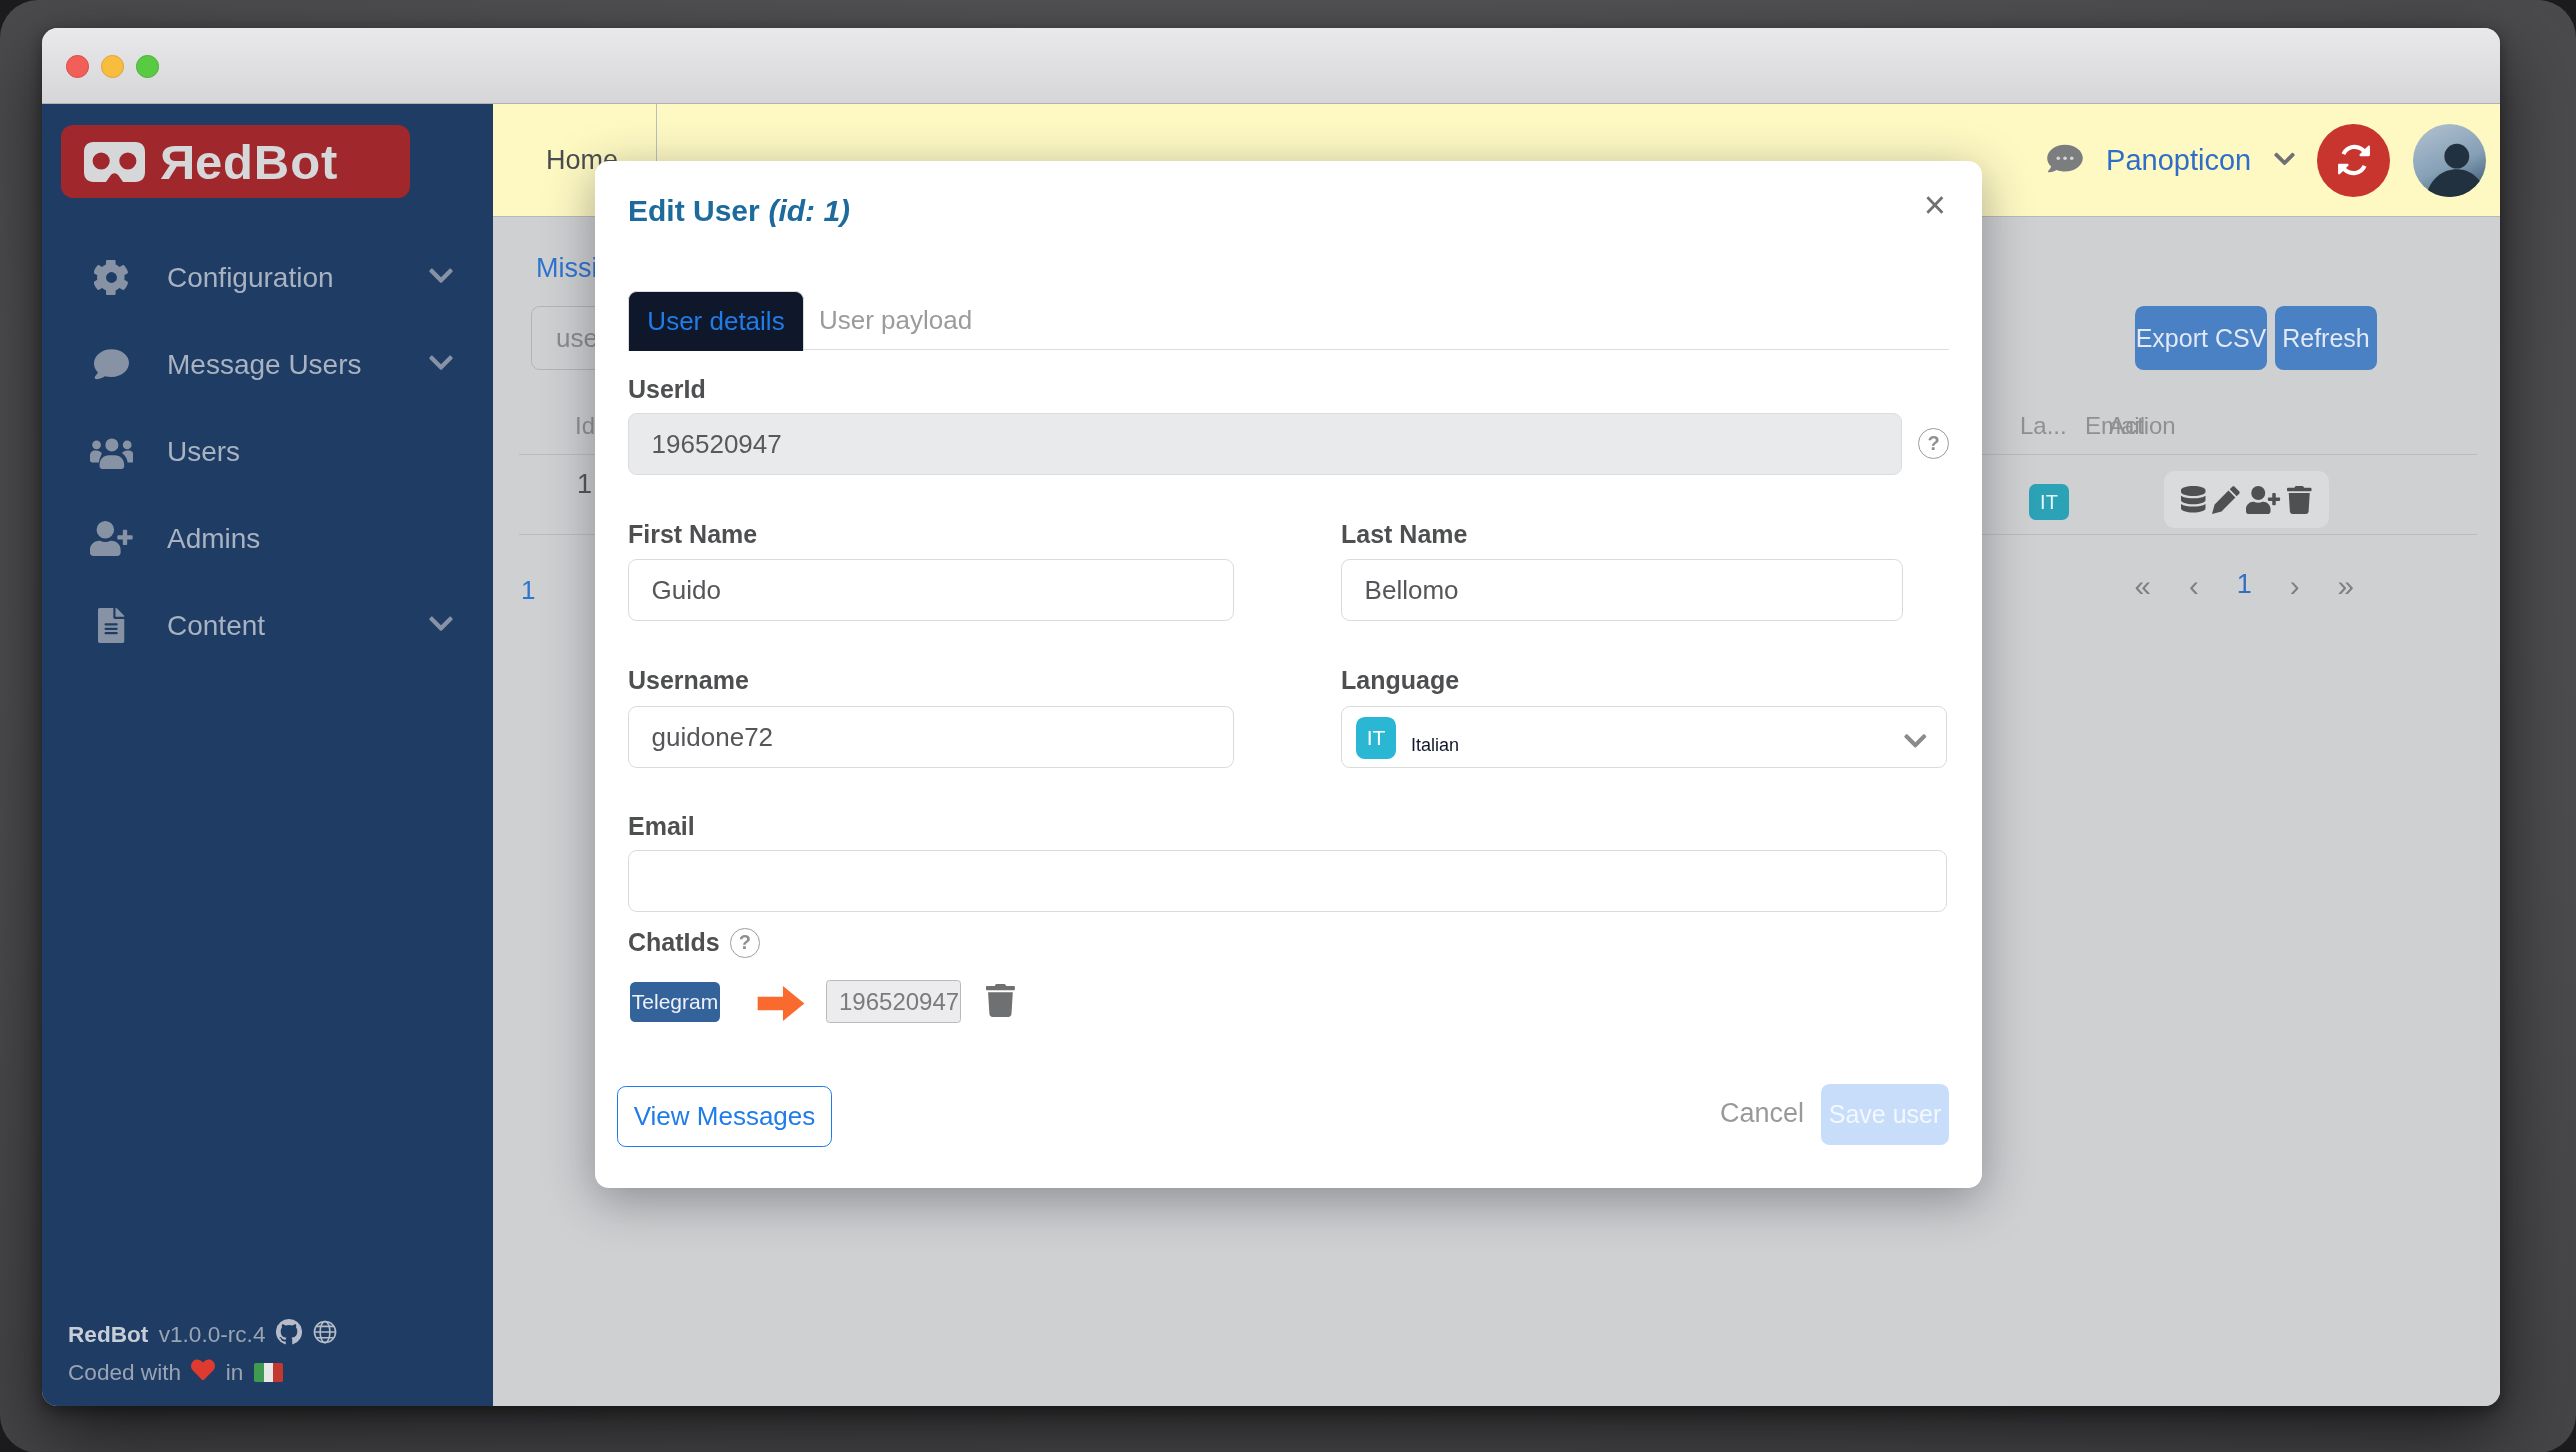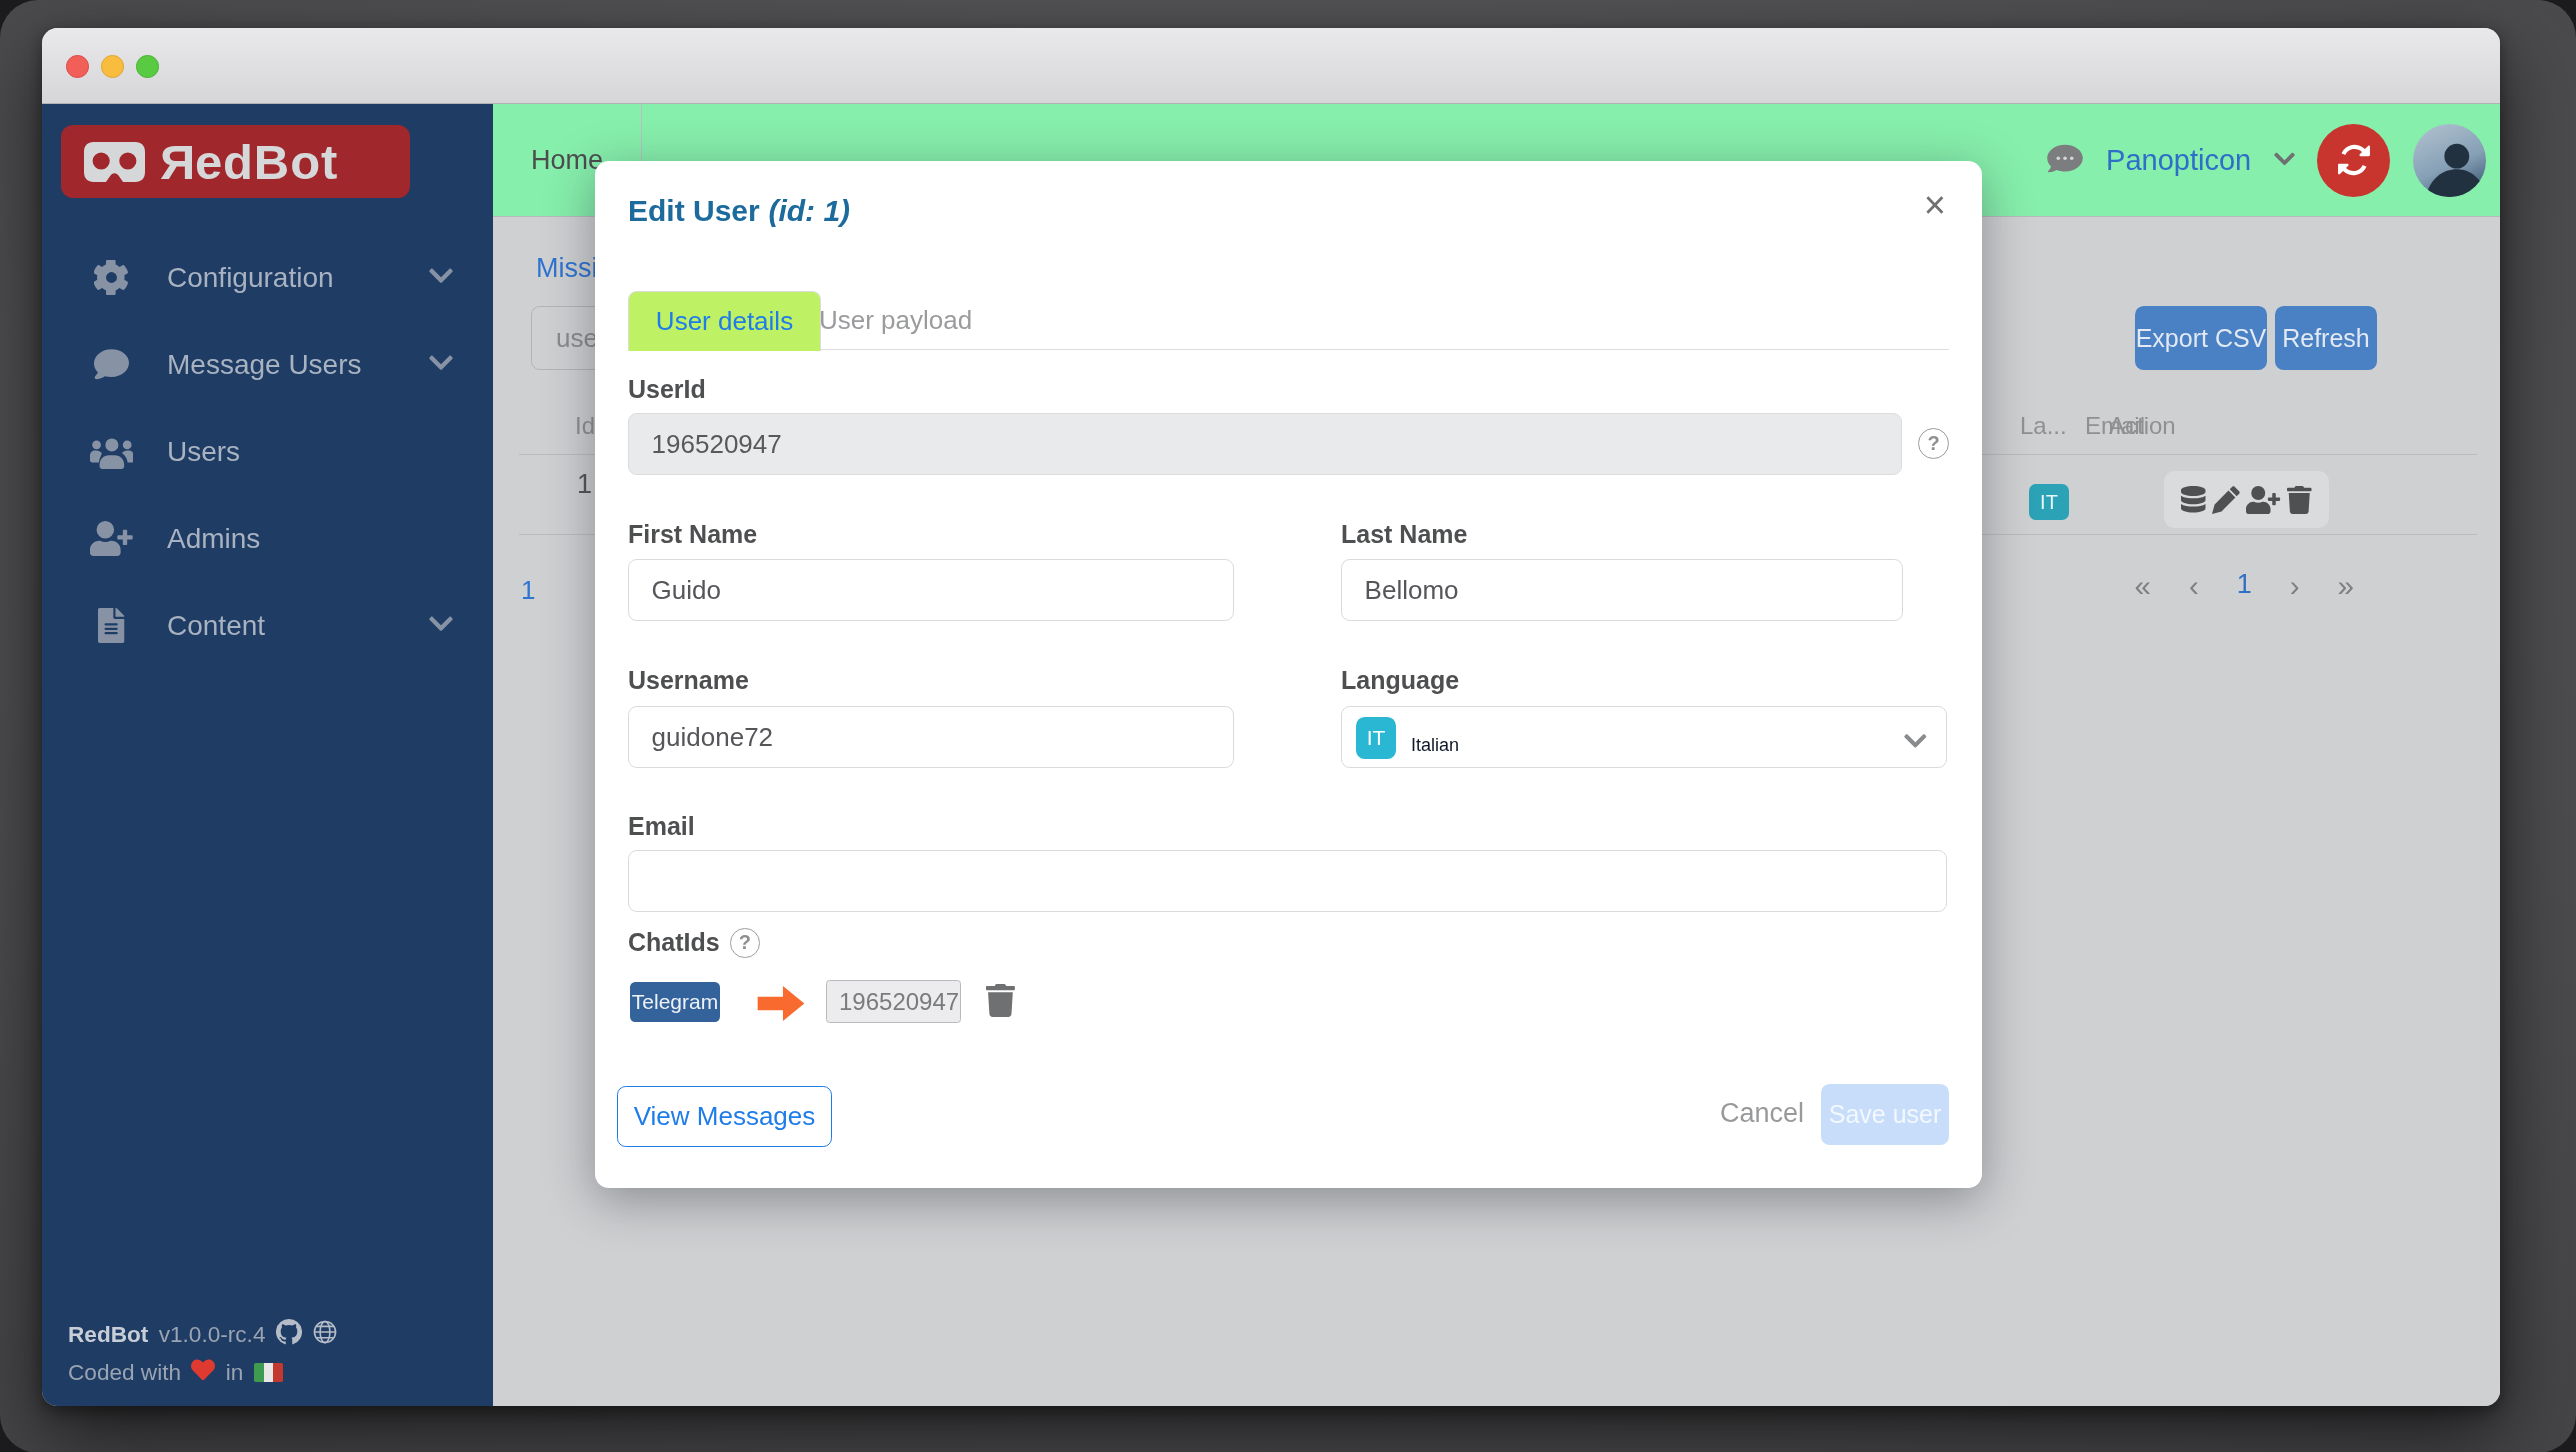--- a/index.html
+++ b/index.html
@@ -42,22 +42,22 @@
   .side-footer { position:absolute; left:26px; bottom:17.4px; color:#9aa4b2; font-size:22.6px; }
   .sf-line { display:flex; align-items:center; gap:10.4px; margin-top:5.2px; }
   .sf-app { font-weight:bold; color:#c7ced7; }
   .sf-line svg { height:26px; }
   .flag { width:29.5px; height:19px; display:flex; overflow:hidden; border-radius:1.7px; }
   .flag i { flex:1; } .flag i:nth-child(1){background:#3e9b4f;} .flag i:nth-child(2){background:#e8e8e8;} .flag i:nth-child(3){background:#c3392f;}
   .heart svg { fill:#df3a2f; }
 
   
   .main { flex:1; position:relative; background:#cfd0d2; }
-  .topbar { position:absolute; top:0; left:0; right:0; height:113px; background:#86efac;
-    border-bottom:0.9px solid #b8b9bb; display:flex; align-items:center; }
+  .topbar { position:absolute; top:0; left:0; right:0; height:113px; background:#fef9c3;
+    border-bottom:0.9px solid #b8b9bb; display:flex; align-items:center;padding-left:15px; }
   .tab-nav { height:100%; display:flex; align-items:center; padding:0 38px; font-size:27px; }
   .tab-nav.home { color:#4c4d4f; border-right:0.9px solid #bcbdbf; }
   .tab-nav.plugins { color:#707173; }
   .topbar-right { margin-left:auto; display:flex; align-items:center; gap:22.6px; padding-right:14px; }
   .chat-icon svg { width:38px; }
   .bot-name { font-size:29px; color:#2e6ec9; }
   .small-chev svg { width:21px; fill:#6f7072; }
   .refresh-btn { width:73px; height:73px; border-radius:50%; background:#c8342e;
     display:flex; align-items:center; justify-content:center; cursor:pointer; }
   .refresh-btn svg { width:36px; height:36px; }
@@ -91,21 +91,21 @@
   .pagination .cur { color:#2f6fc4; font-size:27px; }
 
   
   .modal { position:absolute; left:553px; top:133px; width:1387px; height:1027px; background:#ffffff;
     border-radius:14px; box-shadow:0 12px 49px rgba(25,28,36,.38); }
   .m-title { position:absolute; left:33px; top:33px; font-size:30px; font-weight:bold; color:#1d6a9c; }
   .m-title .suffix { font-style:italic; margin-left:8.7px; }
   .m-close { position:absolute; right:36px; top:22.6px; font-size:38px; color:#6f7072; cursor:pointer; }
 
   .m-tabs { position:absolute; left:33px; top:130px; right:33px; height:59px; border-bottom:0.9px solid #dcdcde; }
-  .m-tab-active { position:absolute; left:0; top:0; width:193px; height:60px; background:#bef264;
+  .m-tab-active { position:absolute; left:0; top:0; width:176px; height:60px; background:#0f172a;
     border:0.9px solid #dcdcde; border-bottom:none; border-radius:8.7px 8.7px 0 0;
     display:flex; align-items:center; justify-content:center; color:#1f7ce8; font-size:26px; cursor:pointer; }
   .m-tab-inactive { position:absolute; left:172px; top:0; width:191px; height:59px;
     display:flex; align-items:center; justify-content:center; color:#9a9b9d; font-size:26px; cursor:pointer; }
 
   .lbl { position:absolute; font-size:25px; font-weight:bold; color:#4e4f51; }
   .inp { position:absolute; height:62px; border:0.9px solid #d9dadc; border-radius:8.7px;
     font-size:26px; color:#55565a; padding-left:22.6px; background:#fff; outline:none;
     font-family:"Liberation Sans","DejaVu Sans",sans-serif; }
   .inp:disabled { background:#e9eaec; color:#58595b; border-color:#dcdcde; }

